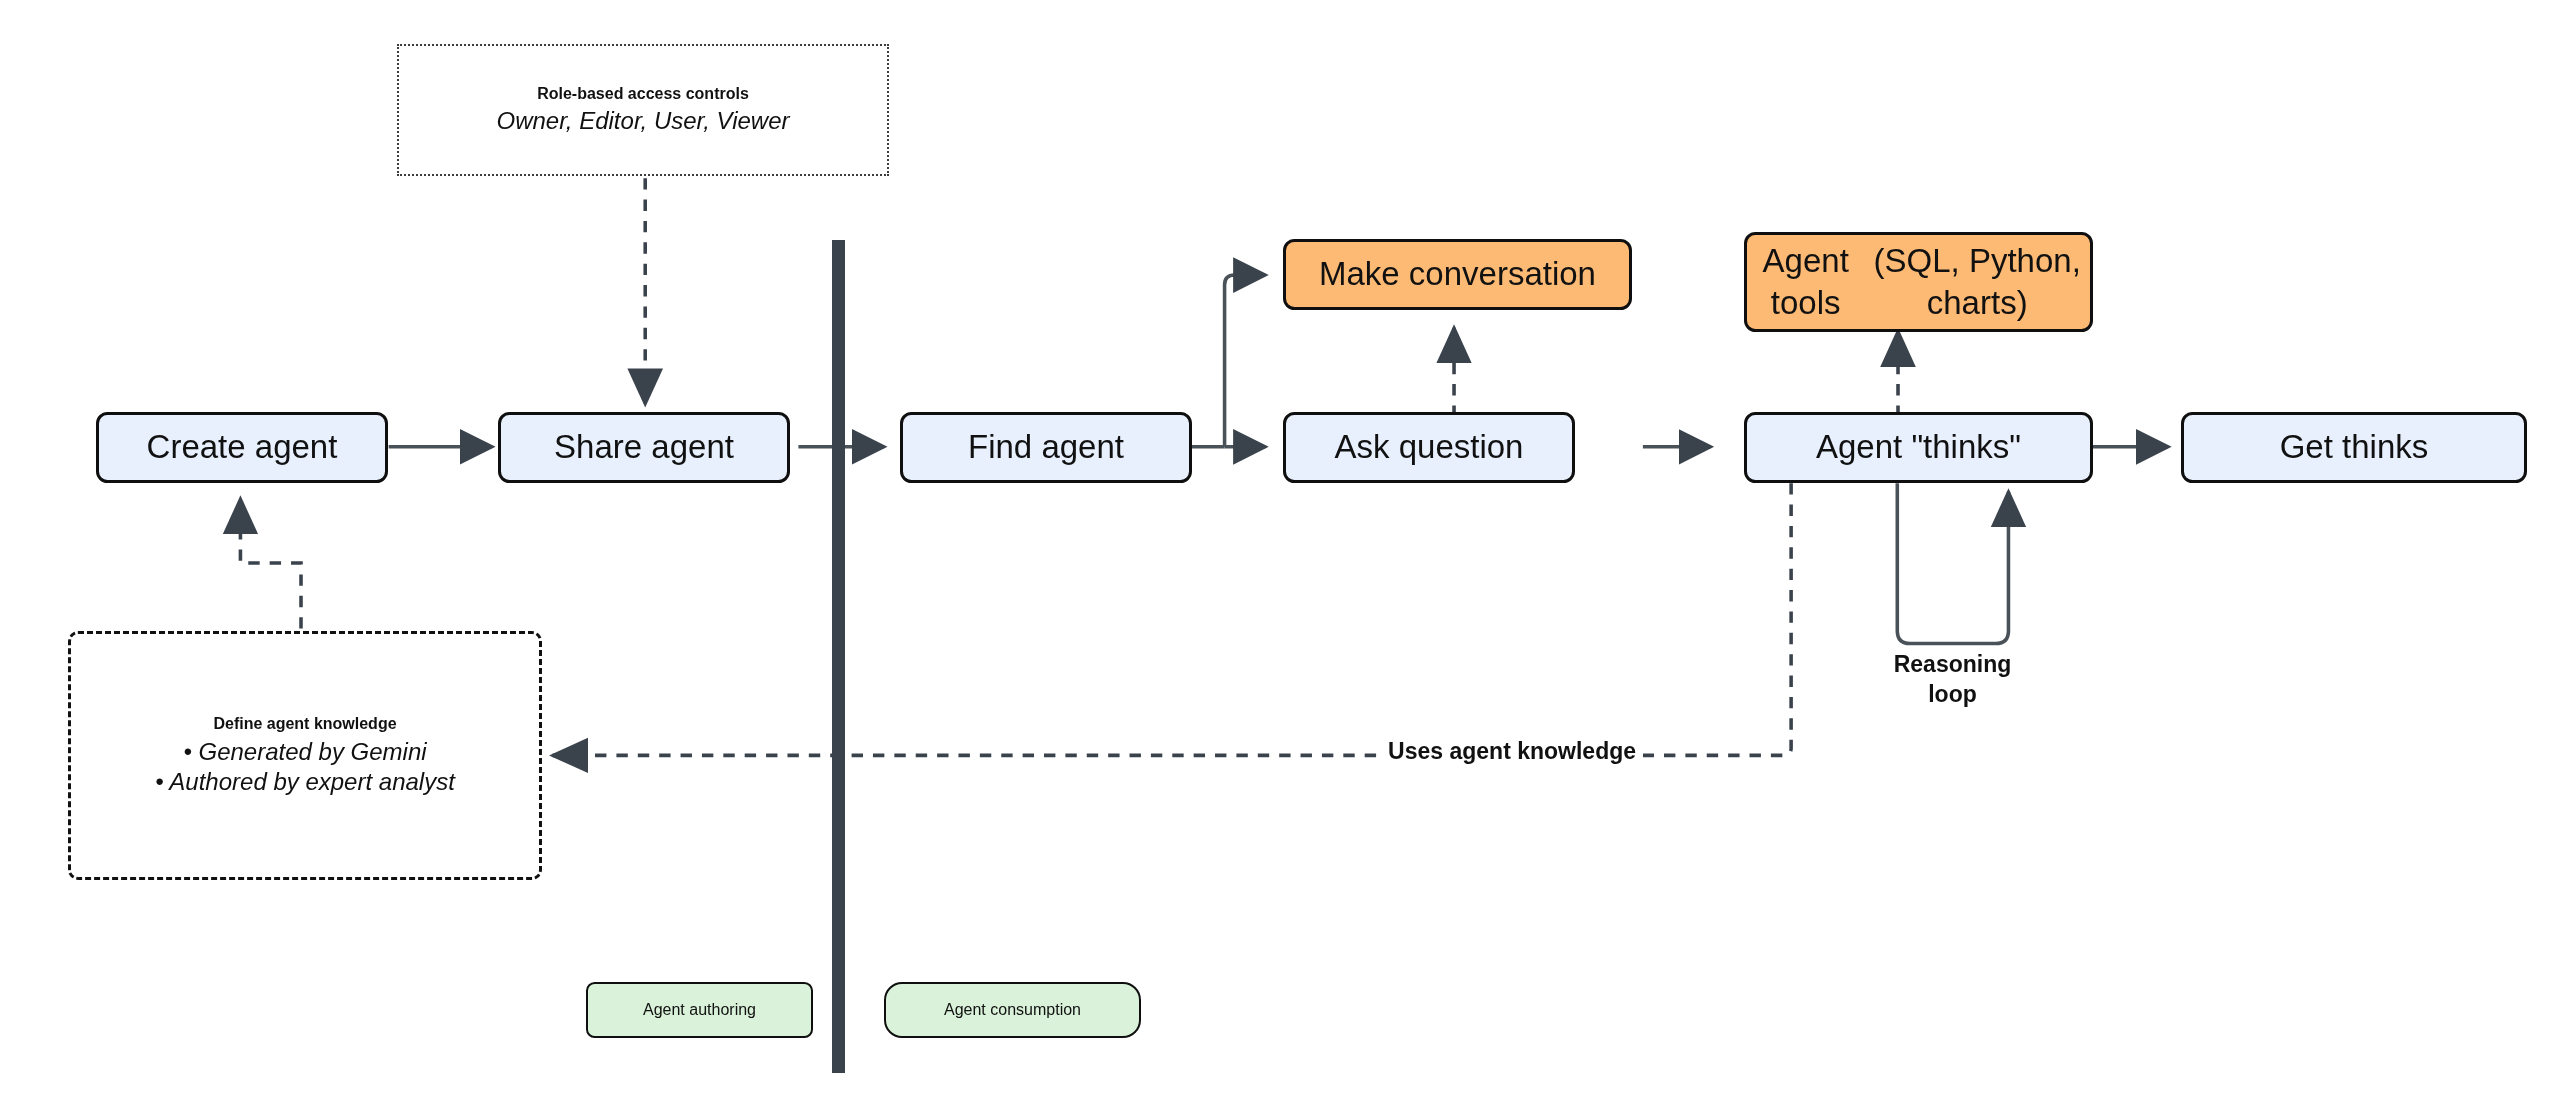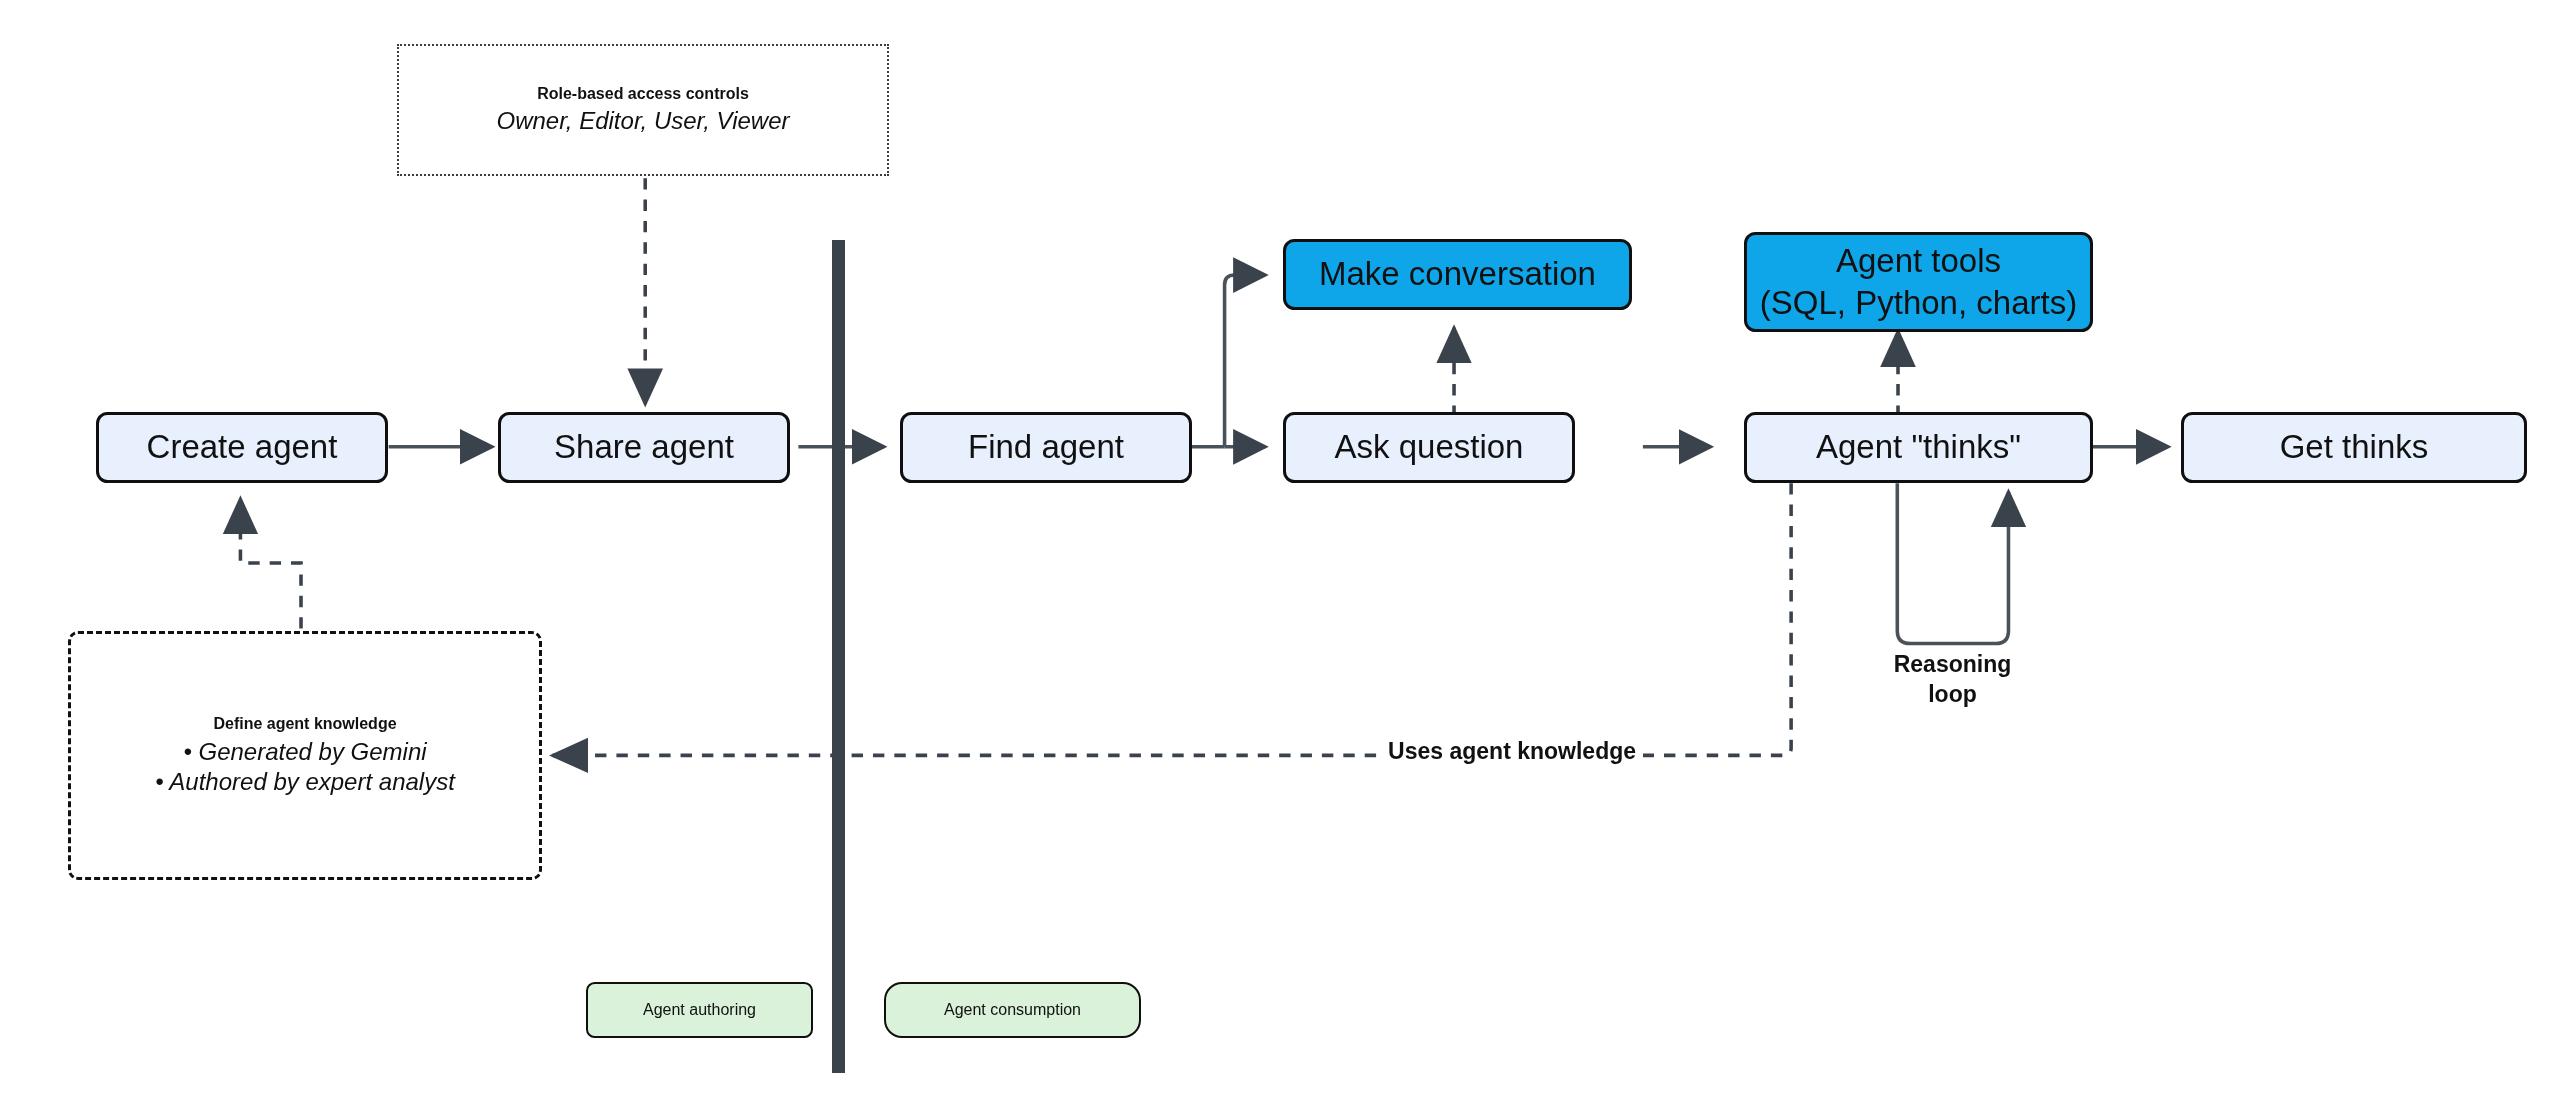--- a/index.html
+++ b/index.html
@@ -34,21 +34,21 @@
     border-radius: 11.4px;
     color: #111111;
     line-height: 1.28;
     z-index: 3;
   }
   .node.process {
     background: #e8f0fe;
     font-size: 33px;
   }
   .node.plain {
-    background: #0ea5e9;
+    background: #fdba74;
     font-size: 33px;
   }
   .node.legend {
     background: #d9f2d9;
     font-size: 16px;
     border-width: 2.9px;
     border-radius: 8.6px;
   }
   .note {
     position: absolute;
@@ -166,21 +166,21 @@
   <div class="node process" style="left:96px; top:412px; width:292px; height:71px;">Create agent</div>
 
   <div class="node process" style="left:498px; top:412px; width:292px; height:71px;">Share agent</div>
 
   <div class="node process" style="left:900px; top:412px; width:292px; height:71px;">Find agent</div>
 
   <div class="node plain" style="left:1283px; top:239px; width:349px; height:71px;">Make conversation</div>
 
   <div class="node process" style="left:1283px; top:412px; width:292px; height:71px;">Ask question</div>
 
-  <div class="node plain" style="left:1744px; top:232px; width:349px; height:100px; flex-direction:column;">
+  <div class="node plain" style="left:1744px; top:232px; width:349px; height:100px; flex-direction:row;">
     <span>Agent tools</span>
     <span>(SQL, Python, charts)</span>
   </div>
 
   <div class="node process" style="left:1744px; top:412px; width:349px; height:71px;">Agent "thinks"</div>
 
   <div class="node process" style="left:2181px; top:412px; width:346px; height:71px;">Get thinks</div>
 
   <div class="edge-label" style="left:1381px; top:738px;">Uses agent knowledge</div>
 

